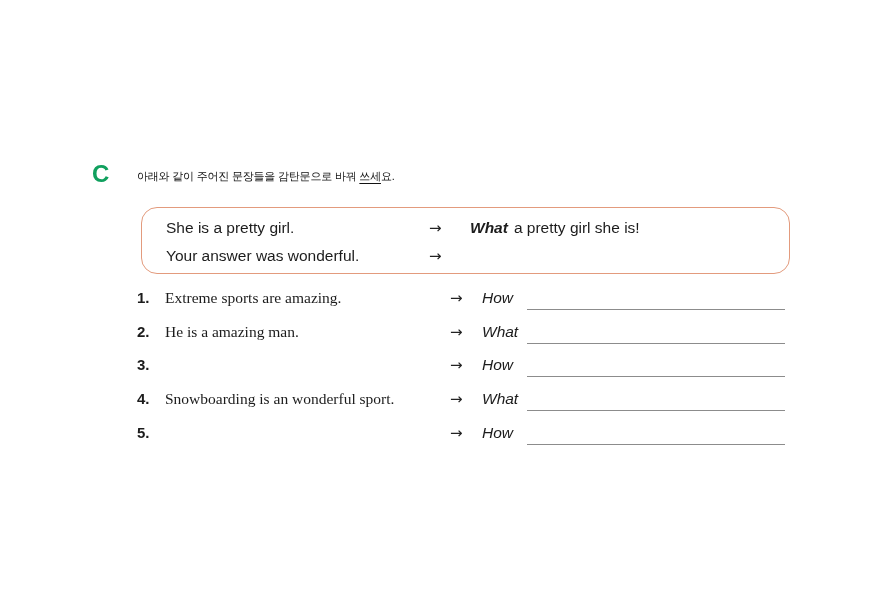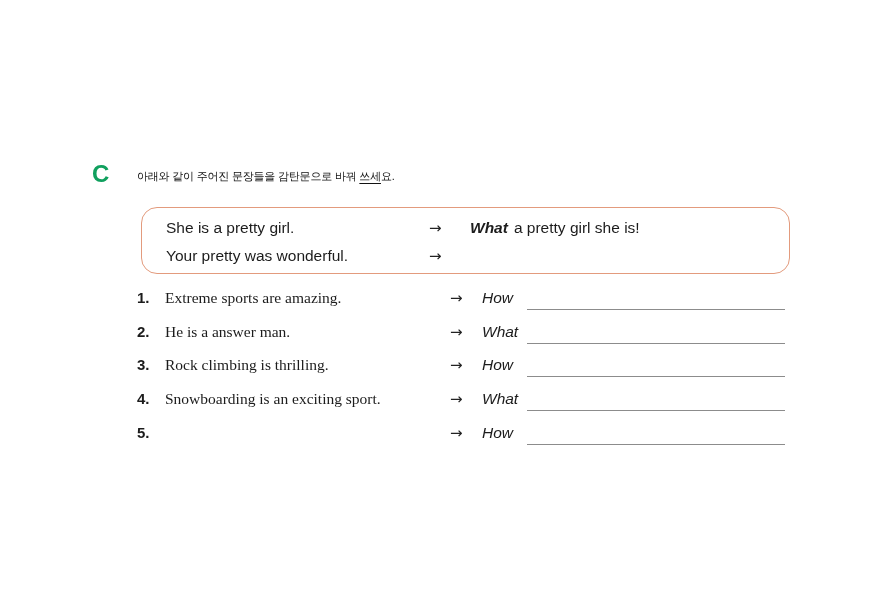--- a/index.html
+++ b/index.html
@@ -56,52 +56,51 @@
 
   <span class="instruction"><span>아래와 같이 주어진 문장들을 감탄문으로 바꿔 </span><span class="u">쓰세</span><span>요.</span></span>
 
   <div class="example-box">
     <div class="ex-row r0">
       <span class="src">She is a pretty girl.</span>
       <span class="arrow">→</span>
       <span class="res"><span class="kw-bold">What</span><span>a pretty girl she is!</span></span>
     </div>
     <div class="ex-row r1">
-      <span class="src">Your pretty was wonderful.</span>
+      <span class="src">Your answer was wonderful.</span>
       <span class="arrow">→</span>
     </div>
   </div>
 
   <div class="item i0">
     <span class="num">1.</span>
     <span class="sentence">Extreme sports are amazing.</span>
     <span class="arrow">→</span>
     <span class="kw">How</span>
     <span class="blank"></span>
   </div>
 
   <div class="item i1">
     <span class="num">2.</span>
-    <span class="sentence">He is a answer man.</span>
+    <span class="sentence">He is a amazing man.</span>
     <span class="arrow">→</span>
     <span class="kw">What</span>
     <span class="blank"></span>
   </div>
 
   <div class="item i2">
     <span class="num">3.</span>
-    <span class="sentence">Rock climbing is thrilling.</span>
     <span class="arrow">→</span>
     <span class="kw">How</span>
     <span class="blank"></span>
   </div>
 
   <div class="item i3">
     <span class="num">4.</span>
-    <span class="sentence">Snowboarding is an exciting sport.</span>
+    <span class="sentence">Snowboarding is an wonderful sport.</span>
     <span class="arrow">→</span>
     <span class="kw">What</span>
     <span class="blank"></span>
   </div>
 
   <div class="item i4">
     <span class="num">5.</span>
     <span class="arrow">→</span>
     <span class="kw">How</span>
     <span class="blank"></span>

